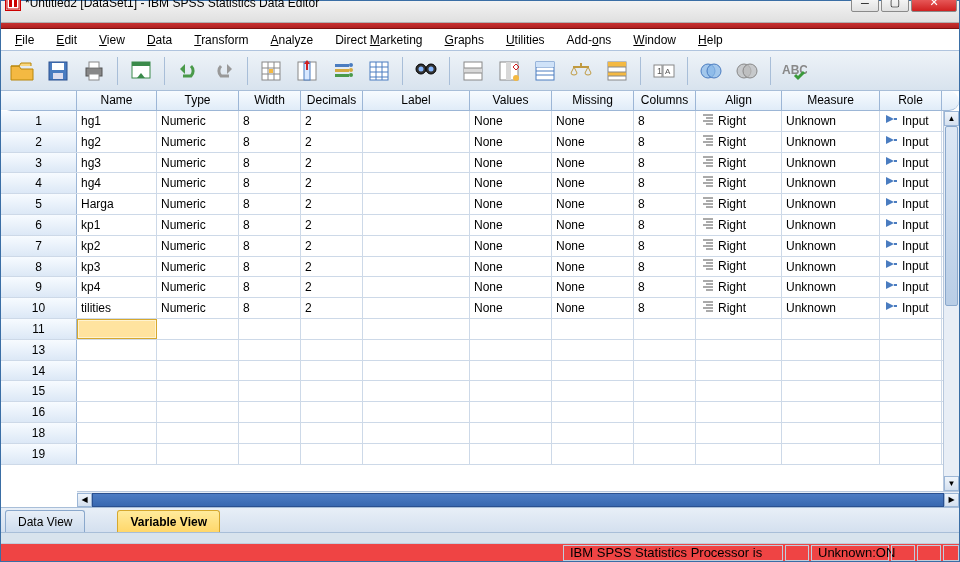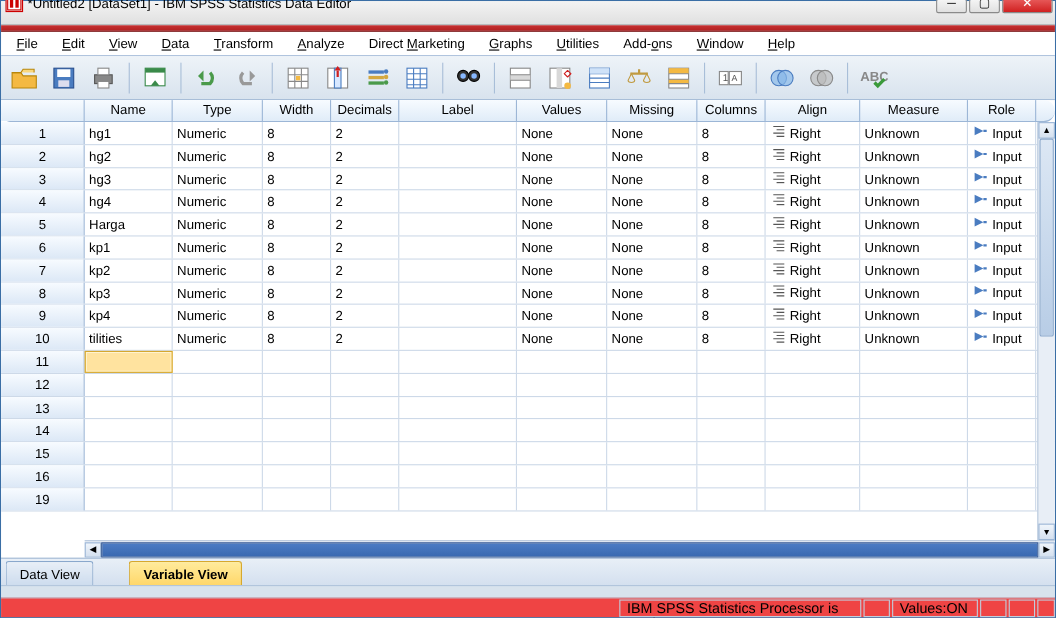--- a/index.html
+++ b/index.html
@@ -561,77 +561,77 @@
           <div class="cell cw-decimals"></div>
           <div class="cell cw-label"></div>
           <div class="cell cw-values"></div>
           <div class="cell cw-missing"></div>
           <div class="cell cw-columns"></div>
           <div class="cell cw-align"></div>
           <div class="cell cw-measure"></div>
           <div class="cell cw-role"></div>
         </div>
         <div class="row">
-          <div class="rowhead">12</div>
+          <div class="rowhead">13</div>
           <div class="cell cw-name"></div>
           <div class="cell cw-type"></div>
           <div class="cell cw-width"></div>
           <div class="cell cw-decimals"></div>
           <div class="cell cw-label"></div>
           <div class="cell cw-values"></div>
           <div class="cell cw-missing"></div>
           <div class="cell cw-columns"></div>
           <div class="cell cw-align"></div>
           <div class="cell cw-measure"></div>
           <div class="cell cw-role"></div>
         </div>
         <div class="row">
-          <div class="rowhead">13</div>
+          <div class="rowhead">14</div>
           <div class="cell cw-name"></div>
           <div class="cell cw-type"></div>
           <div class="cell cw-width"></div>
           <div class="cell cw-decimals"></div>
           <div class="cell cw-label"></div>
           <div class="cell cw-values"></div>
           <div class="cell cw-missing"></div>
           <div class="cell cw-columns"></div>
           <div class="cell cw-align"></div>
           <div class="cell cw-measure"></div>
           <div class="cell cw-role"></div>
         </div>
         <div class="row">
-          <div class="rowhead">14</div>
+          <div class="rowhead">15</div>
           <div class="cell cw-name"></div>
           <div class="cell cw-type"></div>
           <div class="cell cw-width"></div>
           <div class="cell cw-decimals"></div>
           <div class="cell cw-label"></div>
           <div class="cell cw-values"></div>
           <div class="cell cw-missing"></div>
           <div class="cell cw-columns"></div>
           <div class="cell cw-align"></div>
           <div class="cell cw-measure"></div>
           <div class="cell cw-role"></div>
         </div>
         <div class="row">
-          <div class="rowhead">15</div>
+          <div class="rowhead">16</div>
           <div class="cell cw-name"></div>
           <div class="cell cw-type"></div>
           <div class="cell cw-width"></div>
           <div class="cell cw-decimals"></div>
           <div class="cell cw-label"></div>
           <div class="cell cw-values"></div>
           <div class="cell cw-missing"></div>
           <div class="cell cw-columns"></div>
           <div class="cell cw-align"></div>
           <div class="cell cw-measure"></div>
           <div class="cell cw-role"></div>
         </div>
         <div class="row">
-          <div class="rowhead">16</div>
+          <div class="rowhead">18</div>
           <div class="cell cw-name"></div>
           <div class="cell cw-type"></div>
           <div class="cell cw-width"></div>
           <div class="cell cw-decimals"></div>
           <div class="cell cw-label"></div>
           <div class="cell cw-values"></div>
           <div class="cell cw-missing"></div>
           <div class="cell cw-columns"></div>
           <div class="cell cw-align"></div>
           <div class="cell cw-measure"></div>
@@ -668,18 +668,18 @@
     <div class="tab">Data View</div>
     <div class="tab active">Variable View</div>
   </div>
 
   <div style="height:10px;background:#d8e3ed"></div>
 
   <div class="statusbar">
     <div class="statusspacer"></div>
     <div class="statuscell" style="width:220px;text-align:left">IBM SPSS Statistics Processor is ready</div>
     <div class="statuscell" style="width:24px"></div>
-    <div class="statuscell" style="width:78px">Values:ON</div>
+    <div class="statuscell" style="width:78px">Unknown:ON</div>
     <div class="statuscell" style="width:24px"></div>
     <div class="statuscell" style="width:24px"></div>
     <div class="statuscell" style="width:16px"></div>
   </div>
 </div>
 
 </body></html>

